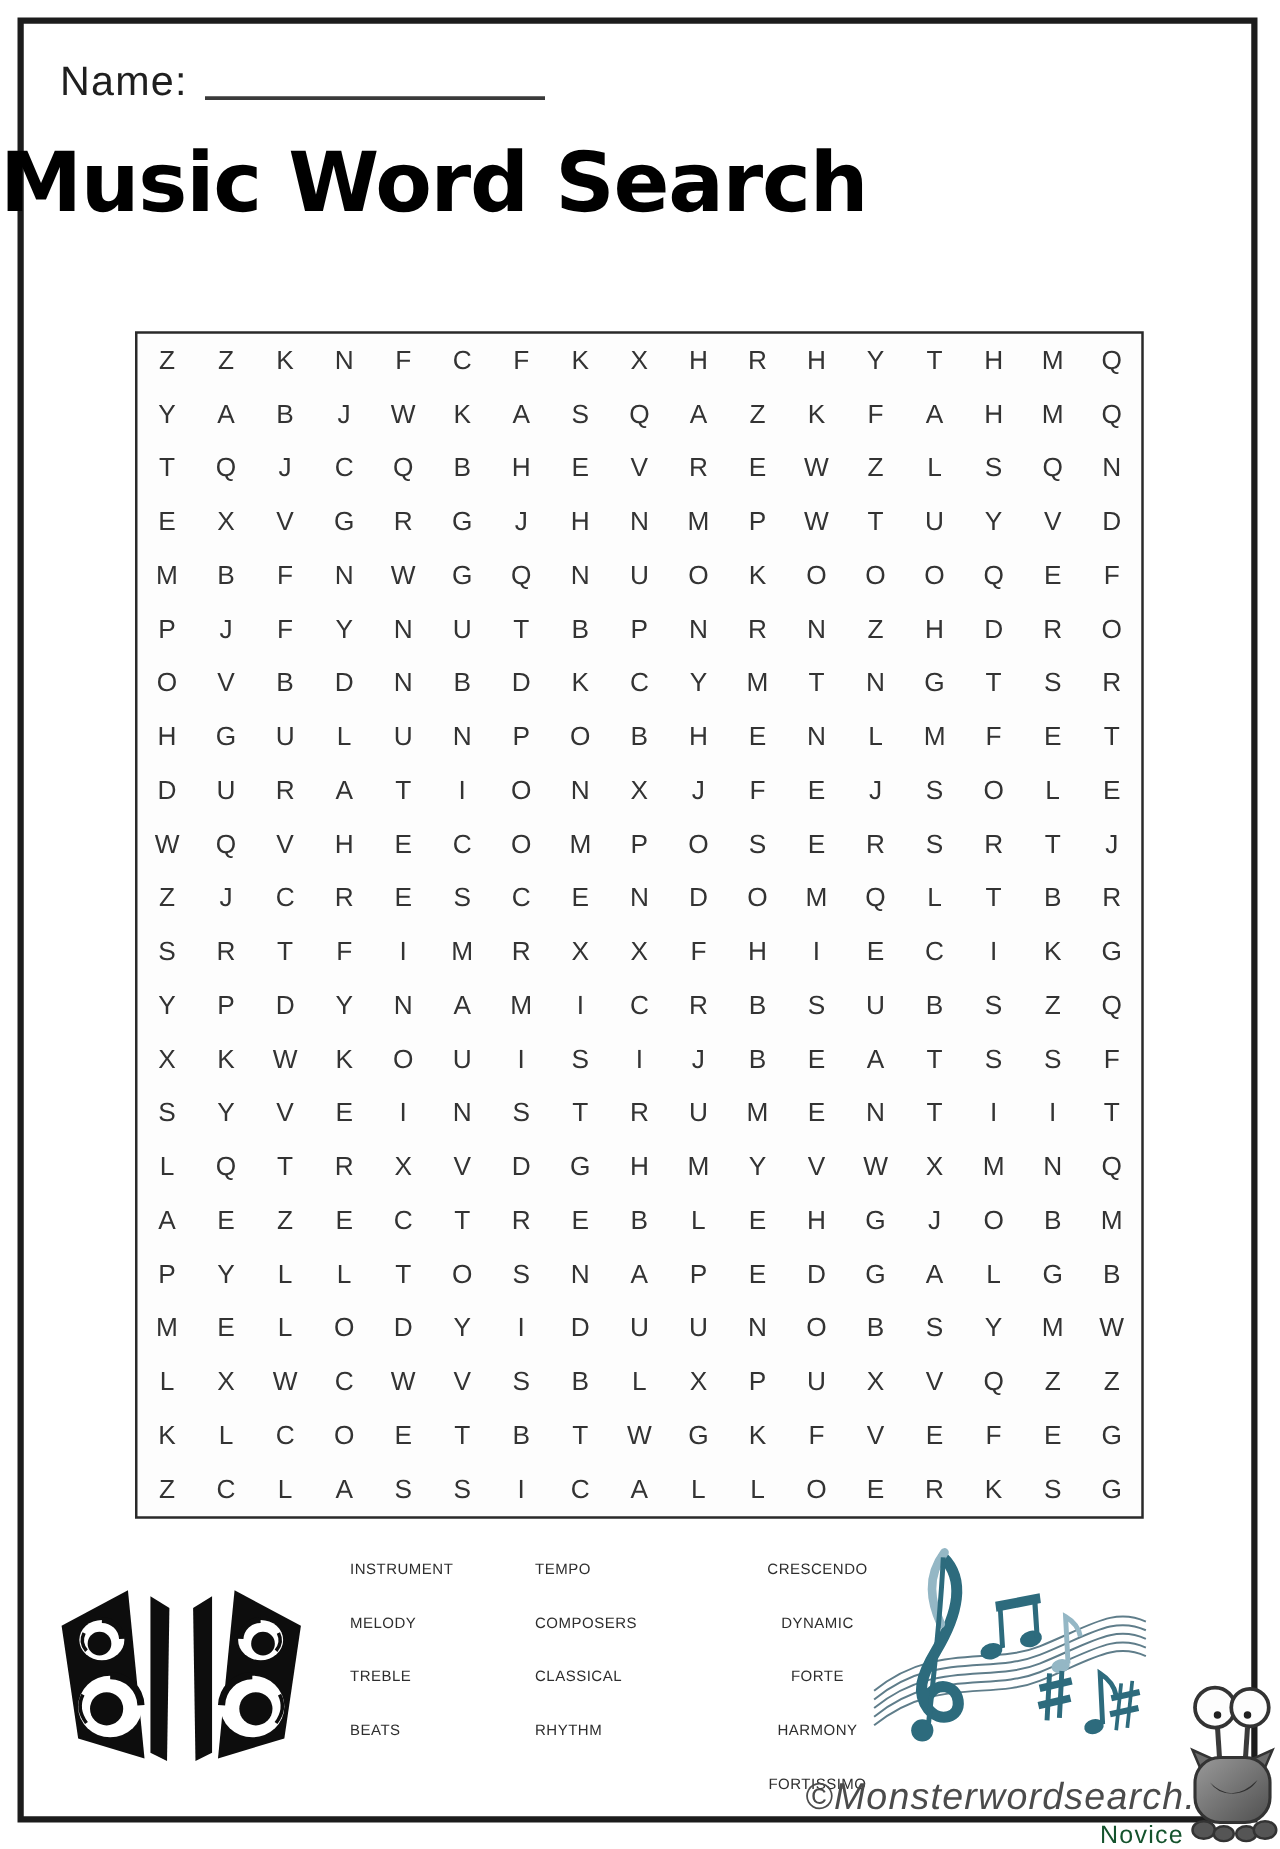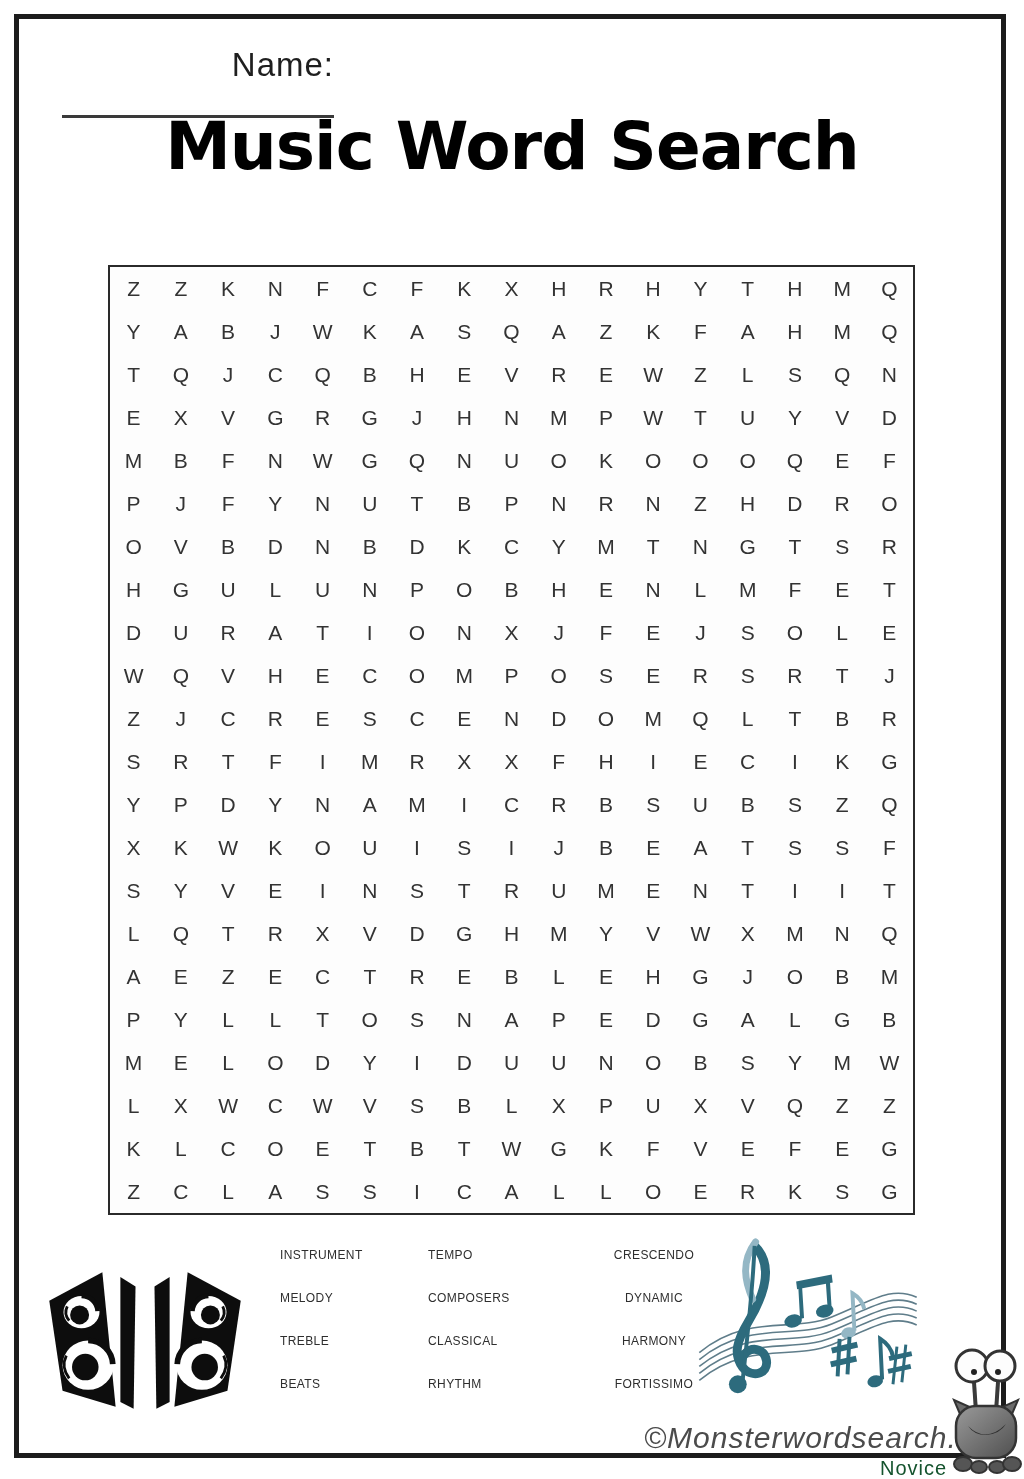--- a/index.html
+++ b/index.html
@@ -3,26 +3,26 @@
 <meta charset="utf-8">
 <style>
   * { margin:0; padding:0; box-sizing:border-box; }
   html,body { width:1024px; height:1479px; background:#fff; font-family:"Liberation Sans", sans-serif; position:relative; overflow:hidden; }
 
   .page-frame {
     position:absolute; left:14px; top:14px; width:992px; height:1444px;
     border:5px solid #1c1c1c; background:#fff;
   }
 
-  .name-row { position:absolute; left:48px; top:46px; display:flex; align-items:flex-end;flex-direction:column; }
+  .name-row { position:absolute; left:48px; top:46px; display:flex; align-items:flex-start; }
   .name-label { font-size:33px; color:#1f1f1f; letter-spacing:1px; }
   .name-line { width:272px; border-bottom:3px solid #3a3a3a; margin-left:14px; height:34px; }
 
   .page-title {
-    position:absolute; left:0; top:108px; width:1024px; text-align:center;
+    position:absolute; left:0; top:108px; width:1024px; 
     font-family:"DejaVu Sans", sans-serif; font-weight:bold; font-size:66px;
     color:#000; letter-spacing:-1px;
   }
 
   .word-grid {
     position:absolute; left:108px; top:265px; width:807px; height:950px;
     border:2px solid #2a2a2a; background:#fdfdfd;
     display:grid; grid-template-columns:repeat(17,1fr); grid-template-rows:repeat(22,1fr);
   }
   .grid-cell {
@@ -451,20 +451,21 @@
     </div>
     <div class="word-col word-col-2">
       <div class="word-item">TEMPO</div>
       <div class="word-item">COMPOSERS</div>
       <div class="word-item">CLASSICAL</div>
       <div class="word-item">RHYTHM</div>
     </div>
     <div class="word-col word-col-3">
       <div class="word-item">CRESCENDO</div>
       <div class="word-item">DYNAMIC</div>
+      <div class="word-item">FORTE</div>
       <div class="word-item">HARMONY</div>
       <div class="word-item">FORTISSIMO</div>
     </div>
   </div>
 
 <svg class="speakers" width="218" height="165" viewBox="0 0 230 160">
   <g>
     <path d="M14 38 L70 8 L84 150 L28 133 Z" fill="#0d0d0d"></path>
     <ellipse cx="48" cy="50" rx="19" ry="17" fill="#ffffff"></ellipse>
     <path d="M48 33 a17 17 0 0 1 17 16" fill="none" stroke="#0d0d0d" stroke-width="5"></path>

